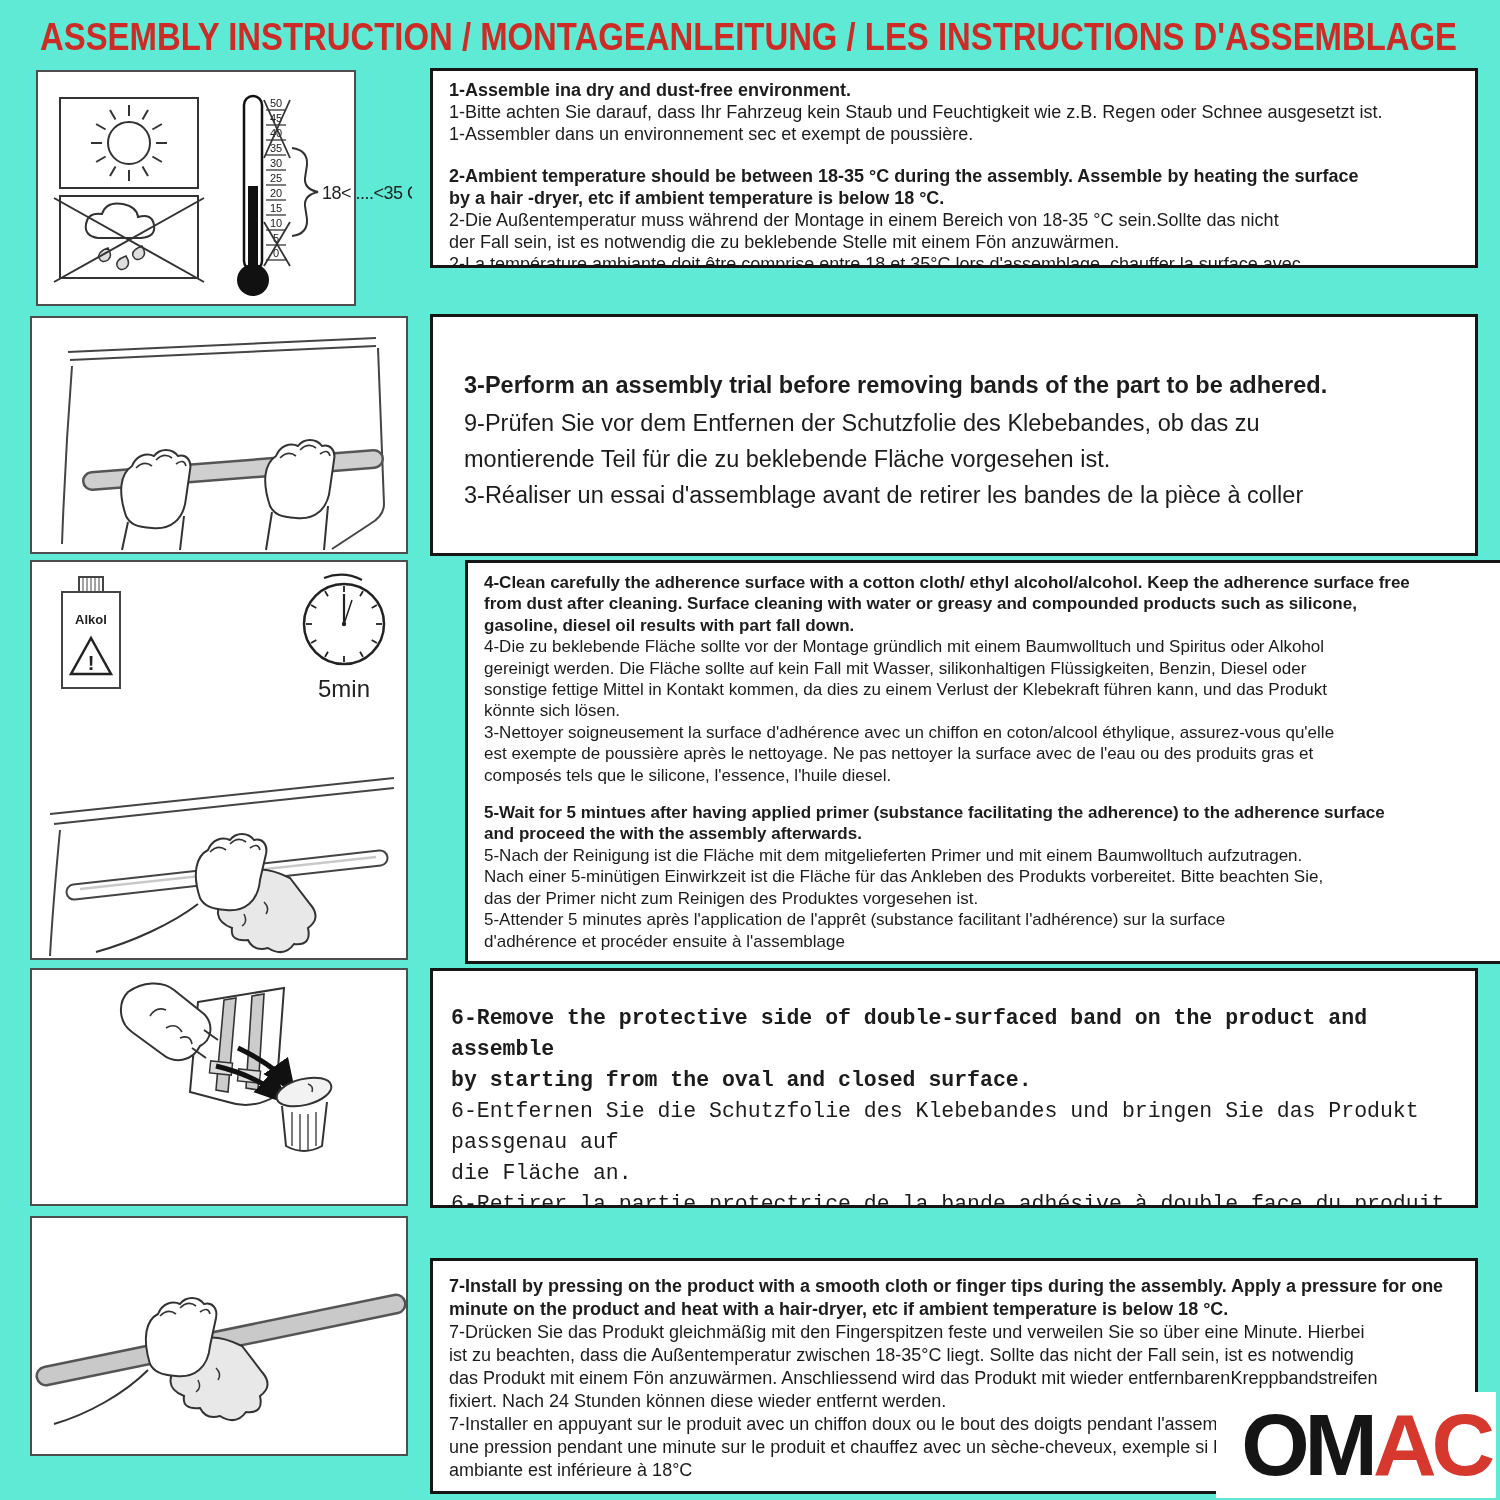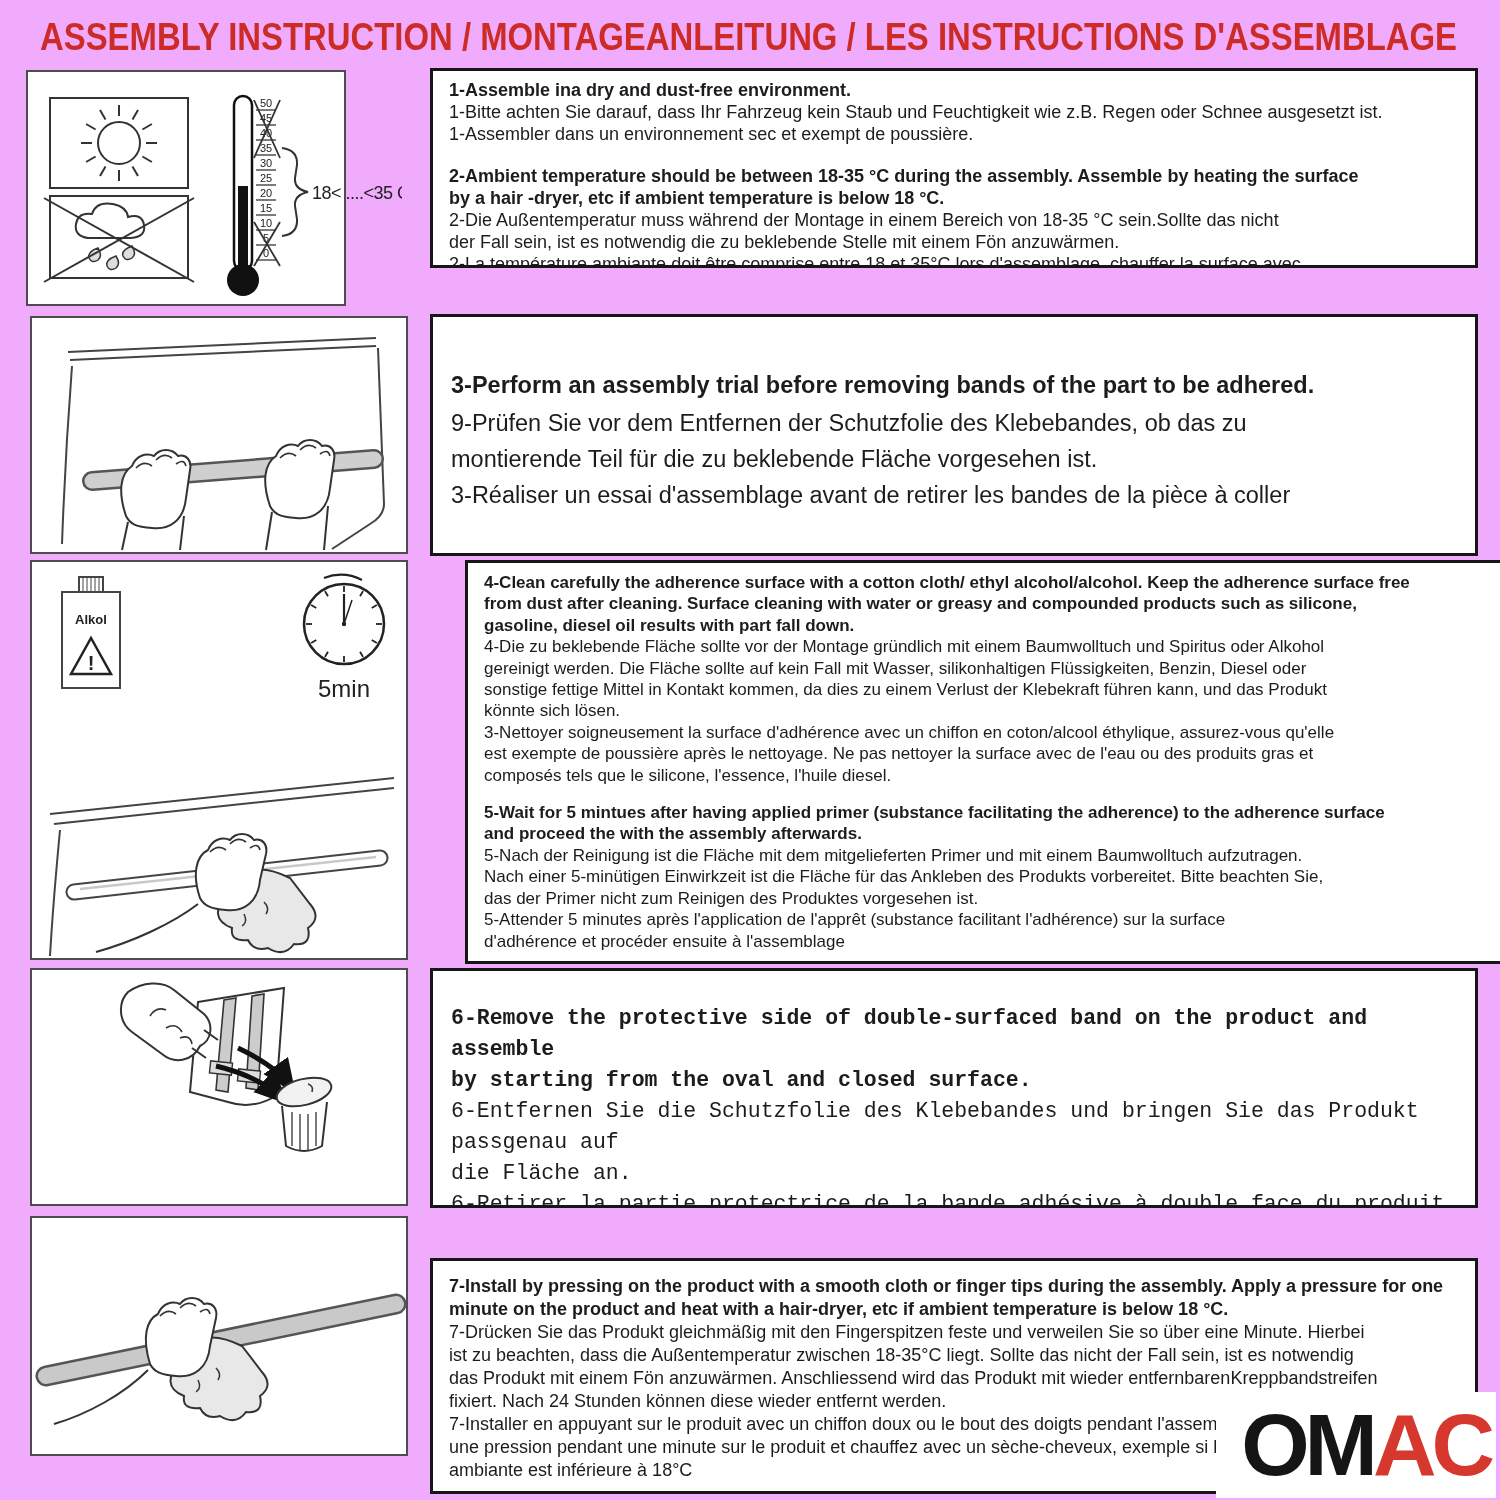--- a/index.html
+++ b/index.html
@@ -1,37 +1,37 @@
 <!DOCTYPE html>
 <html style="--title_red: #cc2b26; --logo_red: #d6382e; --logo_black: #151515;"><head>
 <meta charset="utf-8">
 <style>
   :root{
     --title_red:#cc2b26; --logo_red:#d6382e; --logo_black:#151515;
     --ink:#1c1c1c; --line:#333;
   }
   *{margin:0;padding:0;box-sizing:border-box;}
   body{background:#ffffff;font-family:"Liberation Sans", sans-serif;color:var(--ink);}
-  .page{position:relative;width:1500px;height:1500px;background:#f0abfc;overflow:hidden;}
+  .page{position:relative;width:1500px;height:1500px;background:#5eead4;overflow:hidden;}
 
   .title{position:absolute;left:40px;top:16px;font-size:38px;font-weight:700;
          color:var(--title_red);white-space:nowrap;transform:scaleX(.865);transform-origin:0 50%;
          letter-spacing:0px;}
 
   .illus-box{position:absolute;border:2px solid #4d4d4d;background:#fff;}
   .text-box{position:absolute;border:3px solid #161616;background:#fff;overflow:hidden;}
 
   .txt{white-space:pre-line;}
   .para{margin:0;}
   .para.bold{font-weight:700;}
   .para.bold:not(:first-child){margin-top:20px;}
 
   
   .t1{padding:8px 16px 0 16px;font-size:18px;line-height:22px;}
-  .t2{padding:50px 18px 0 18px;font-size:23.5px;line-height:36px;}
+  .t2{padding:50px 18px 0 31px;font-size:23.5px;line-height:36px;}
   .t2 .para.bold{margin-bottom:2px;}
   .t3{padding:9px 16px 0 16px;font-size:17px;line-height:21.4px;}
   .t3 .para.bold:not(:first-child){margin-top:16px;}
   .t4{padding:32px 18px 0 18px;font-size:21.5px;line-height:31px;}
   .t5{padding:14px 16px 0 16px;font-size:18px;line-height:23px;}
 
   svg text{font-family:"Liberation Sans", sans-serif;fill:#222;}
 
   .logo{position:absolute;left:1216px;top:1392px;width:280px;height:106px;background:#fff;
         display:flex;align-items:center;justify-content:flex-end;z-index:3;
@@ -39,21 +39,21 @@
   .logo .lb{color:var(--logo_black);}
   .logo .lr{color:var(--logo_red);}
 </style>
 </head>
 <body>
 
 <div class="page">
 
   <div class="title">ASSEMBLY INSTRUCTION / MONTAGEANLEITUNG / LES INSTRUCTIONS D'ASSEMBLAGE</div>
 
-  <div class="illus-box" style="left:26px;top:70px;width:320px;height:236px;">
+  <div class="illus-box" style="left:36px;top:70px;width:320px;height:236px;">
     <svg width="374" height="232" viewBox="0 0 374 232">
 
       <g>
         <rect x="22" y="26" width="138" height="90" fill="#fff" stroke="#333" stroke-width="2"></rect>
         <circle cx="91" cy="71" r="21" fill="none" stroke="#333" stroke-width="2"></circle>
         <g stroke="#333" stroke-width="2">
           <line x1="118" y1="71" x2="129" y2="71"></line>
             <line x1="114.4" y1="84.5" x2="123.9" y2="90"></line>
           <line x1="104.5" y1="94.4" x2="110" y2="103.9"></line>
             <line x1="91" y1="98" x2="91" y2="109"></line>

